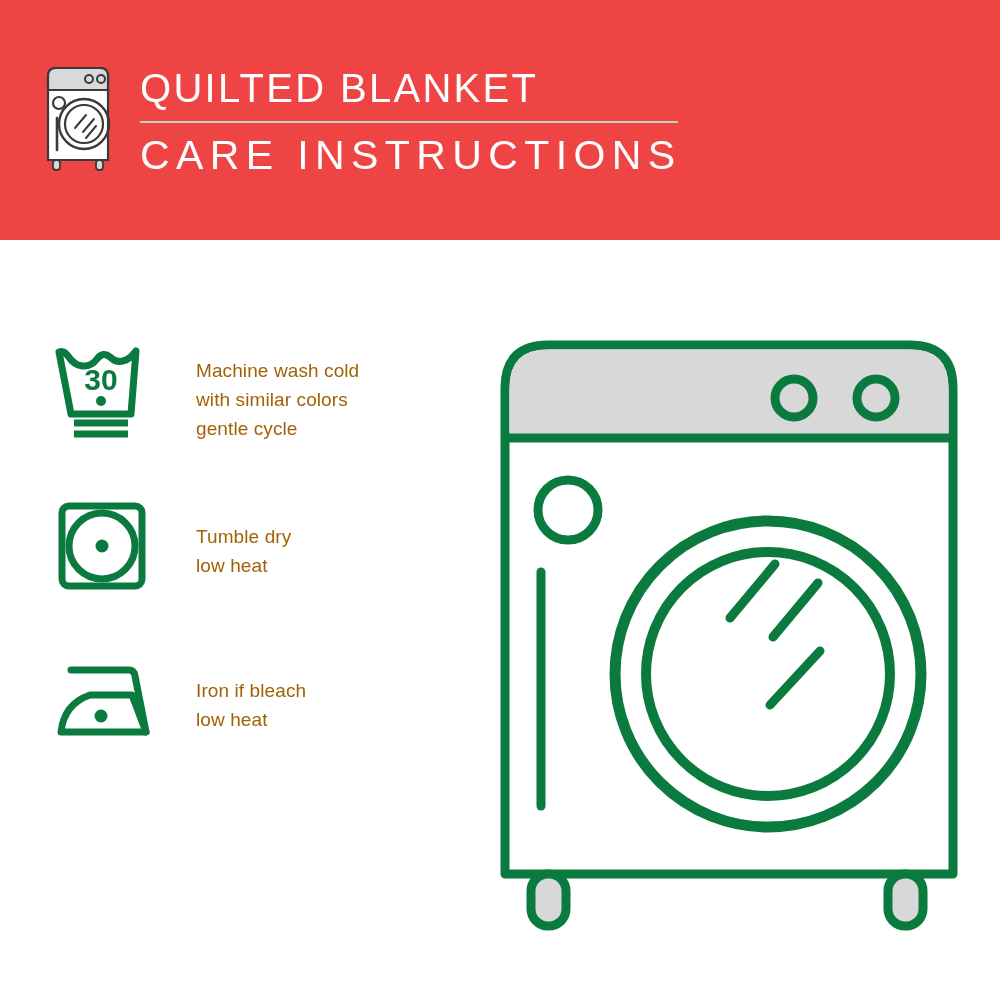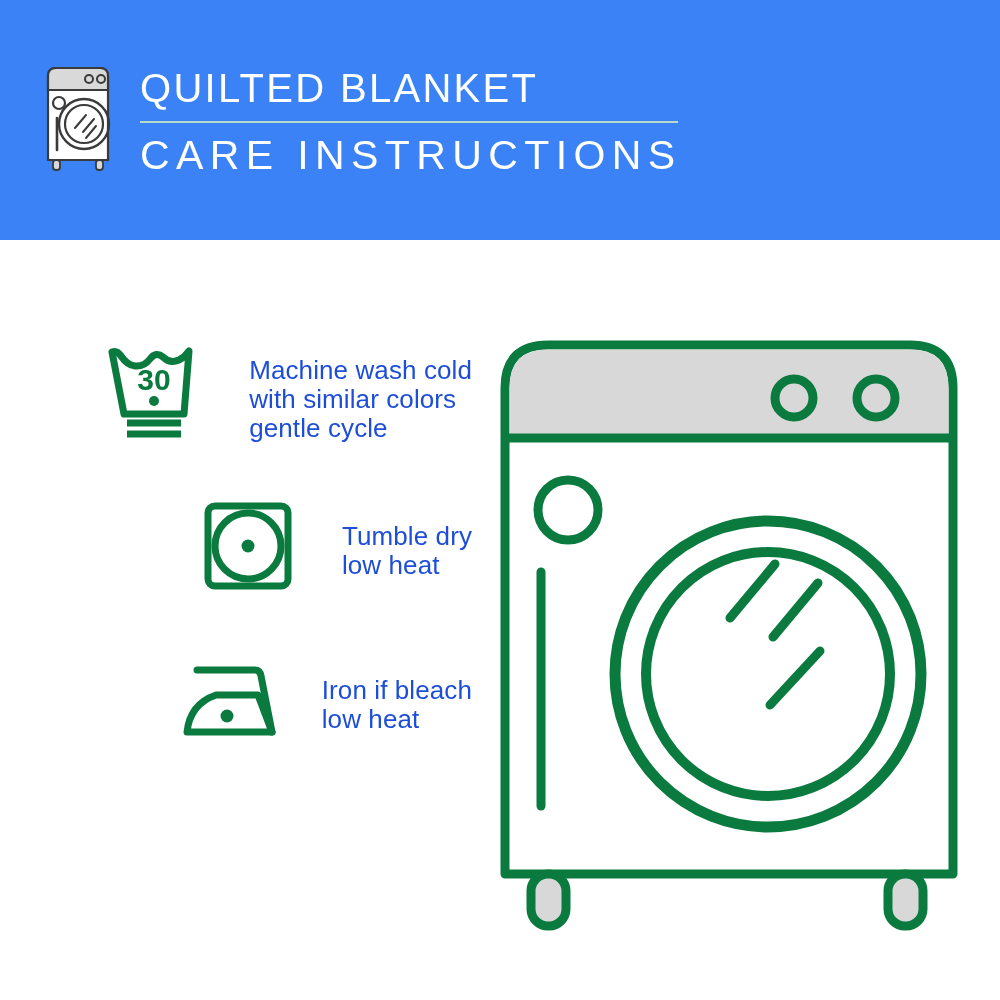--- a/index.html
+++ b/index.html
@@ -18,21 +18,21 @@
     overflow: hidden;
   }
 
   
   #header-band {
     position: absolute;
     left: 0;
     top: 0;
     width: 1000px;
     height: 240px;
-    background: #3b82f6;
+    background: #ef4444;
   }
   #header-inner {
     position: absolute;
     left: 42px;
     top: 62px;
     display: flex;
     align-items: flex-start;
   }
   #header-logo {
     width: 72px;
@@ -72,34 +72,33 @@
     position: absolute;
     left: 52px;
     top: 338px;
     width: 420px;
   }
   .care-row {
     display: flex;
     align-items: flex-start;
     margin-bottom: 44px;
     min-height: 110px;
-    justify-content: flex-end;
   }
   .care-symbol {
     width: 108px;
     height: 108px;
     flex: 0 0 auto;
     margin-right: 36px;
     display: flex;
     align-items: center;
     justify-content: flex-start;
   }
   .care-text {
-    color: #1d4ed8;
-    font-size: 26px;
+    color: #a16207;
+    font-size: 19px;
     line-height: 29px;
     font-weight: 400;
     letter-spacing: 0.1px;
     padding-top: 18px;
     white-space: pre-line;
   }
   .care-row.row-bleach .care-text,
   .care-row.row-dry .care-text,
   .care-row.row-iron .care-text {
     padding-top: 30px;

